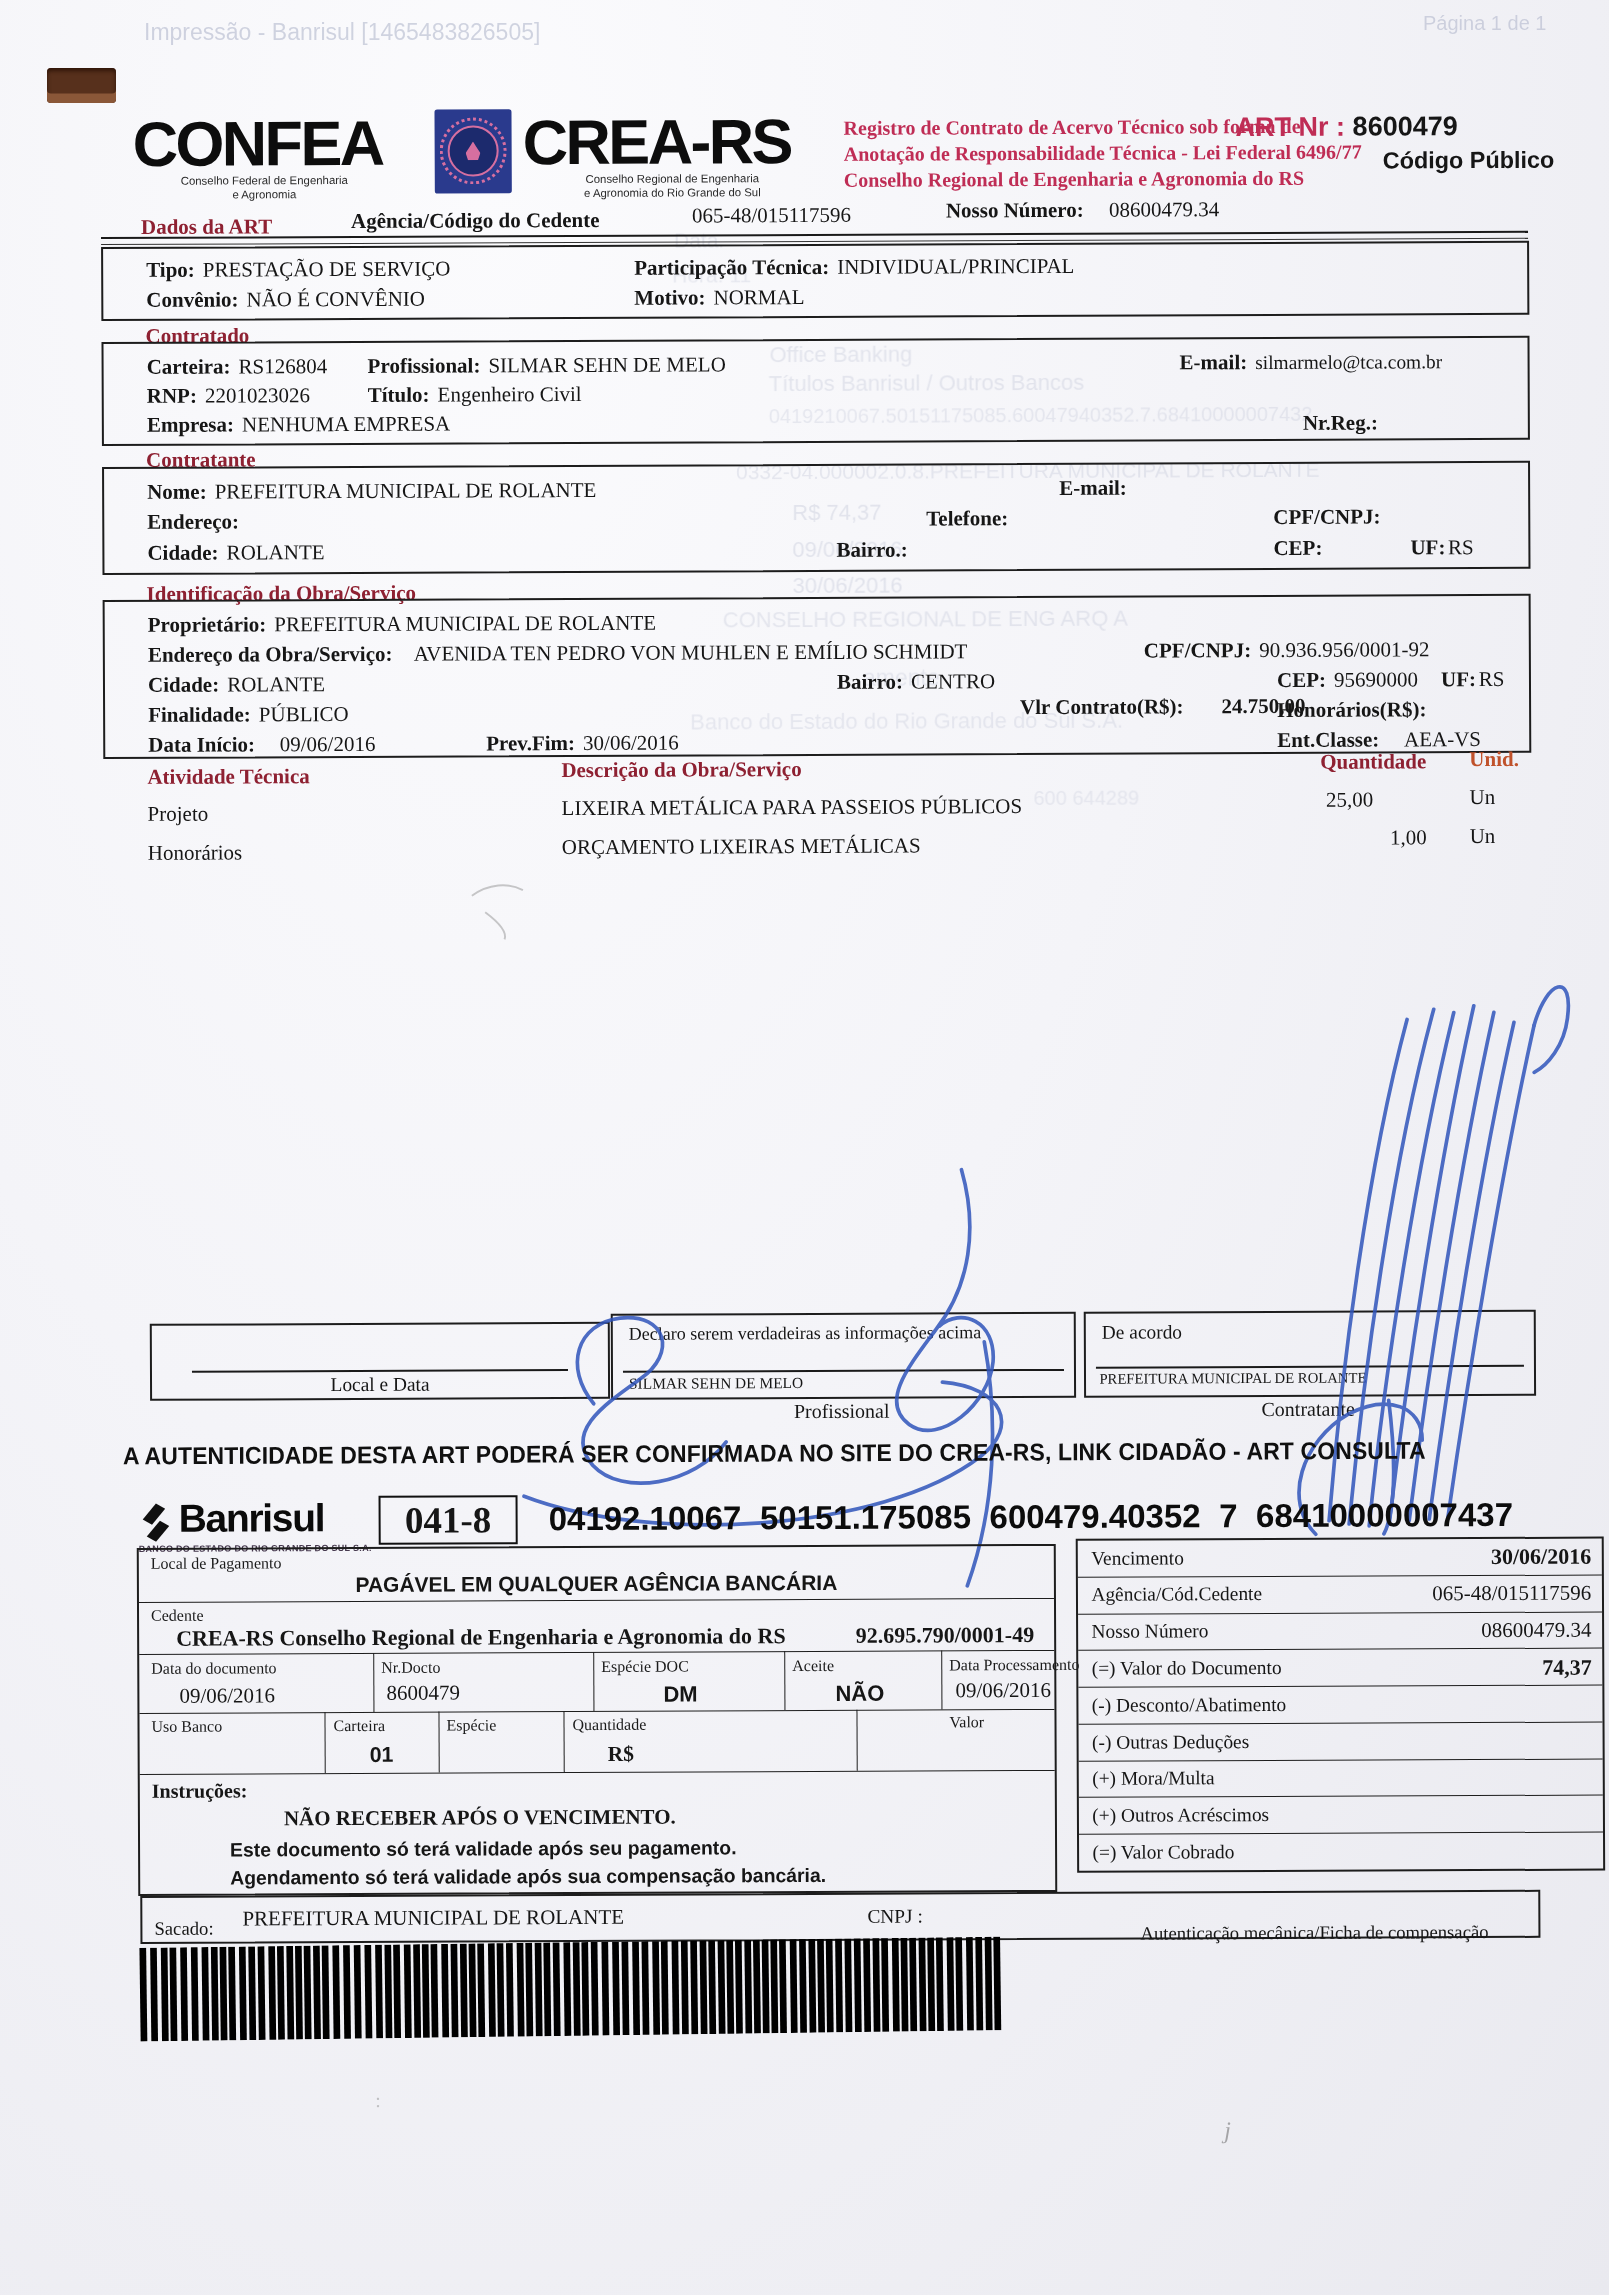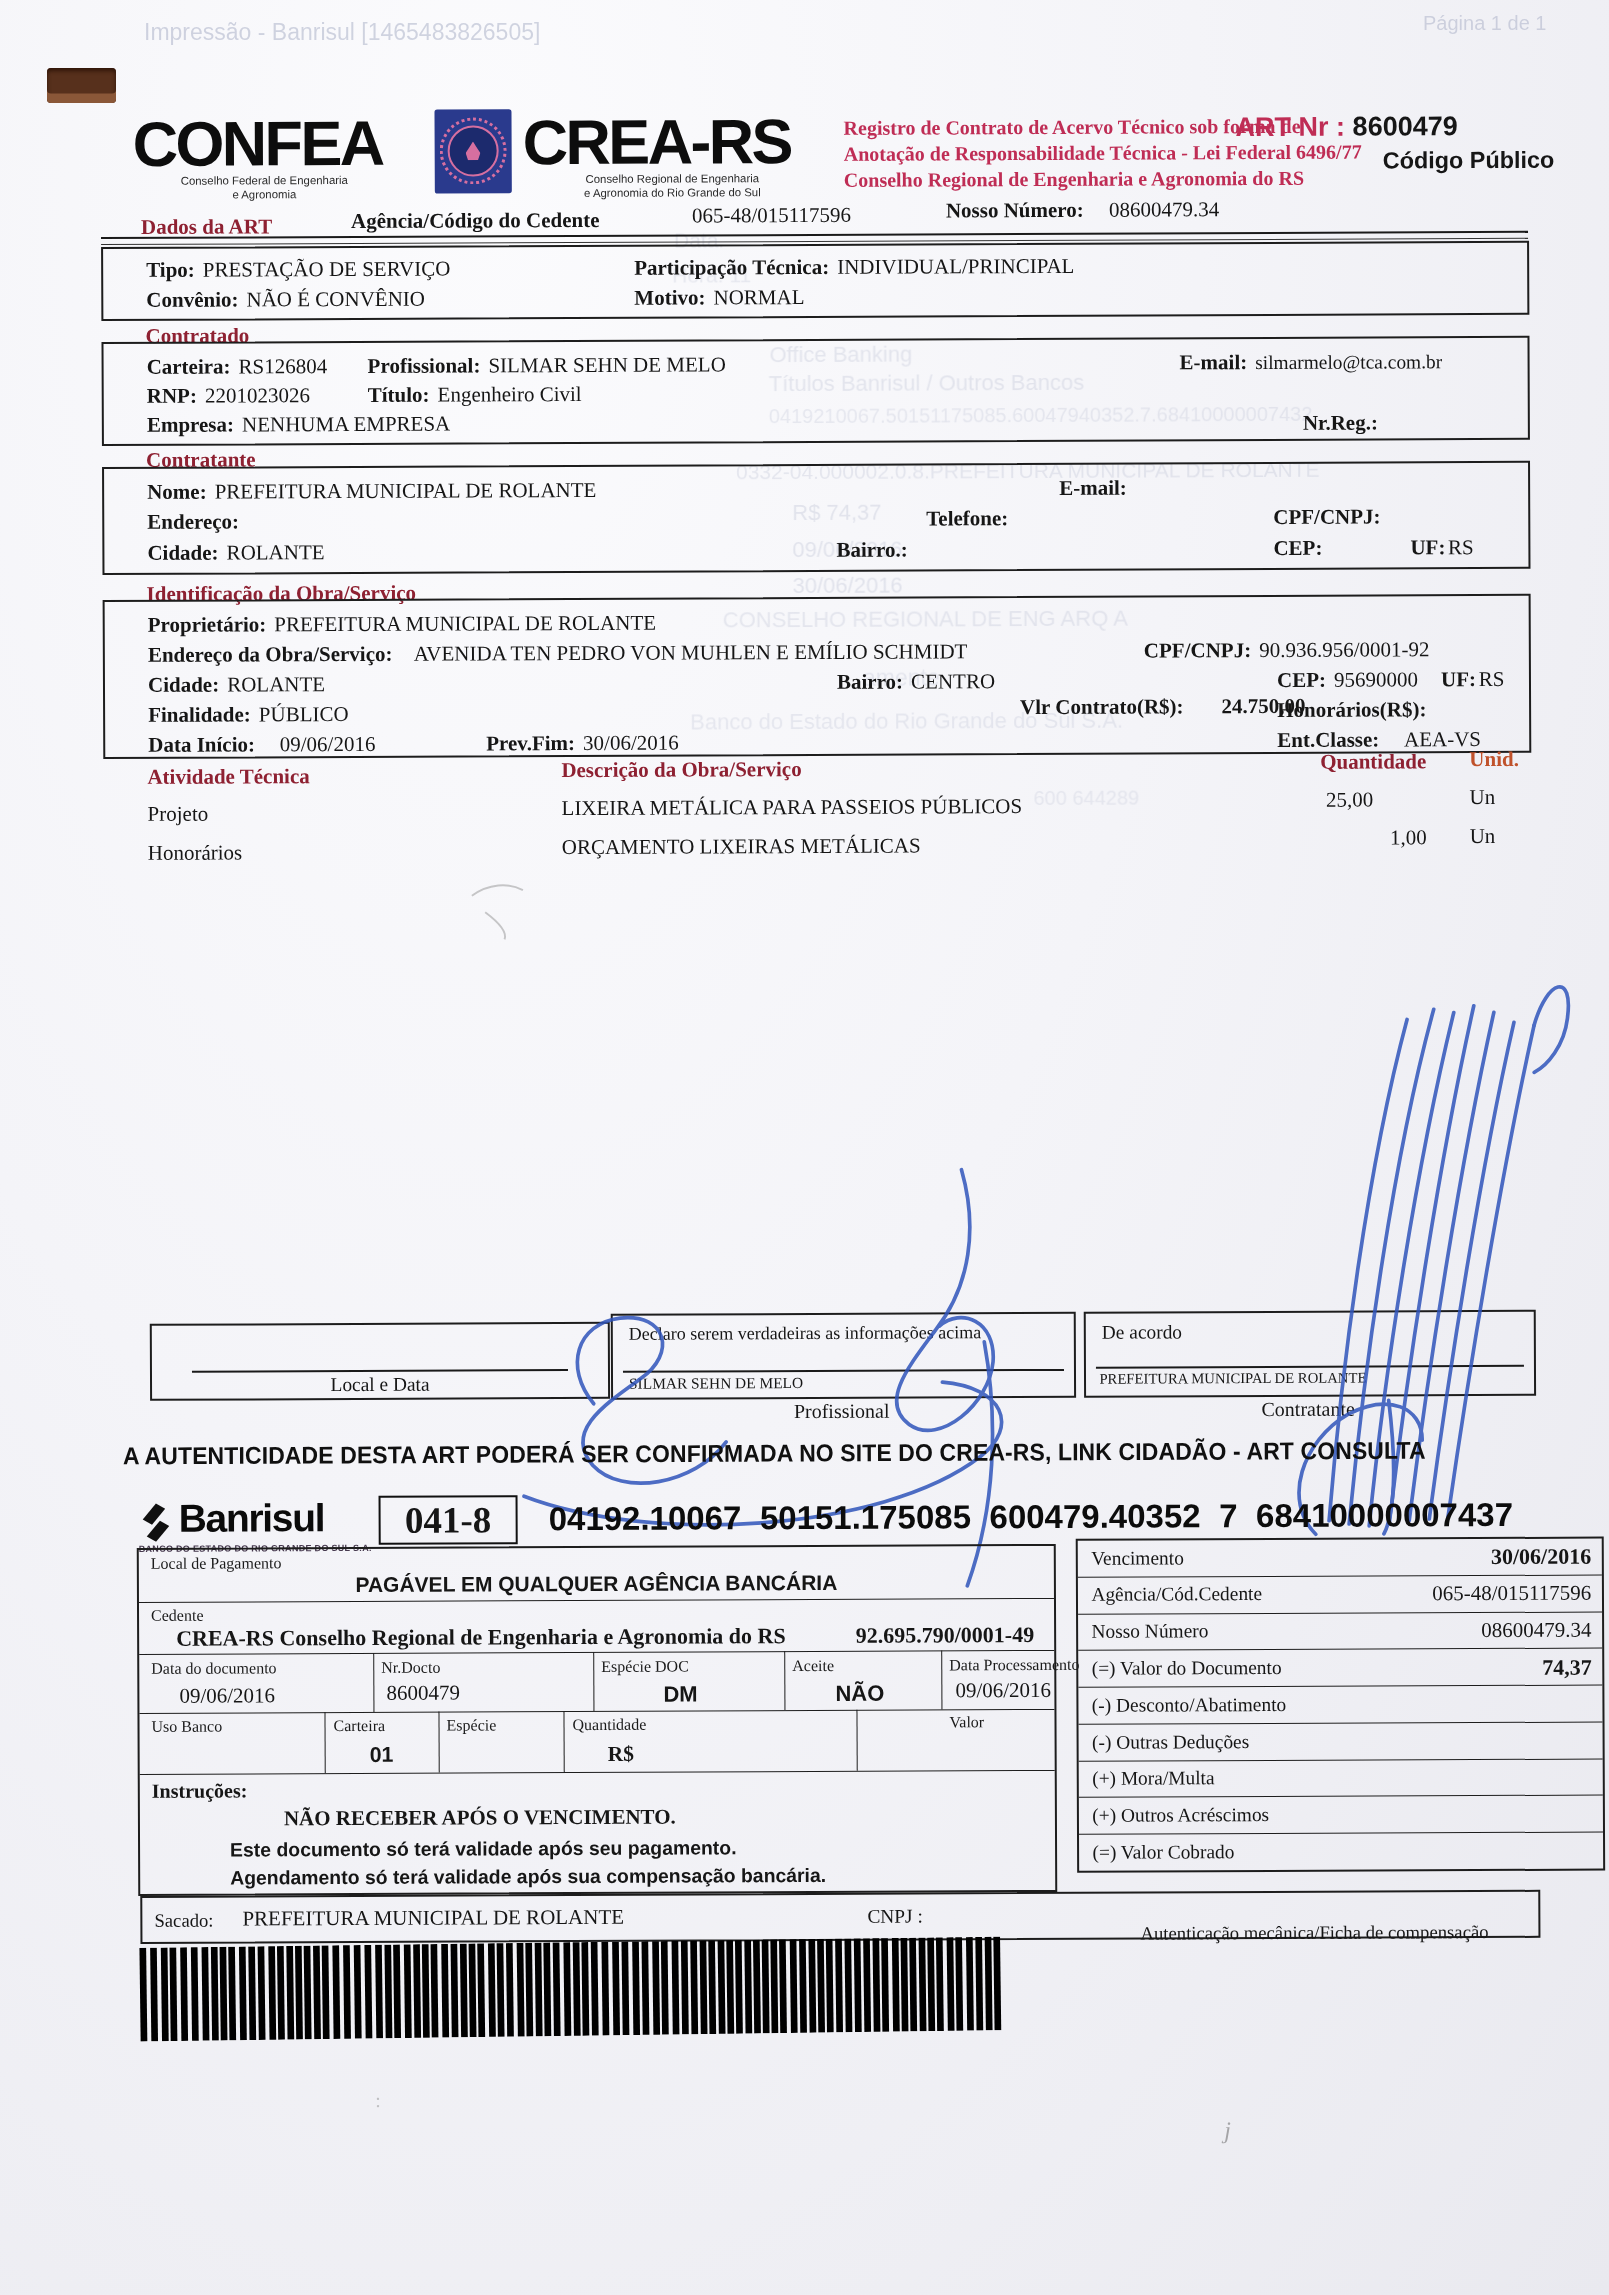--- a/index.html
+++ b/index.html
@@ -324,21 +324,21 @@
           <span class="blab">(+) Outros Acréscimos</span>
           <span class="bval"></span>
         </div>
       <div class="brow">
           <span class="blab">(=) Valor Cobrado</span>
           <span class="bval"></span>
         </div>
     </div>
 
     <div class="sacado">
-      <div class="sval" style="left:12px;top:12px;font-size:18.7px;">Sacado:</div>
+      <div class="sval" style="left:12px;top:20px;font-size:18.7px;">Sacado:</div>
       <div class="sval" style="left:100px;top:9.4px;">PREFEITURA MUNICIPAL DE ROLANTE</div>
       <div class="sval" style="left:725px;top:10.7px;font-size:19.4px;">CNPJ :</div>
     </div>
 
     <div class="autent">Autenticação mecânica/Ficha de compensação</div>
 
     <div class="barcode">
       <svg id="barcode-svg" width="868" height="94" viewBox="0 0 1300 140">
           <rect x="2" y="0" width="10" height="140"></rect>
           <rect x="18" y="0" width="10" height="140"></rect>

